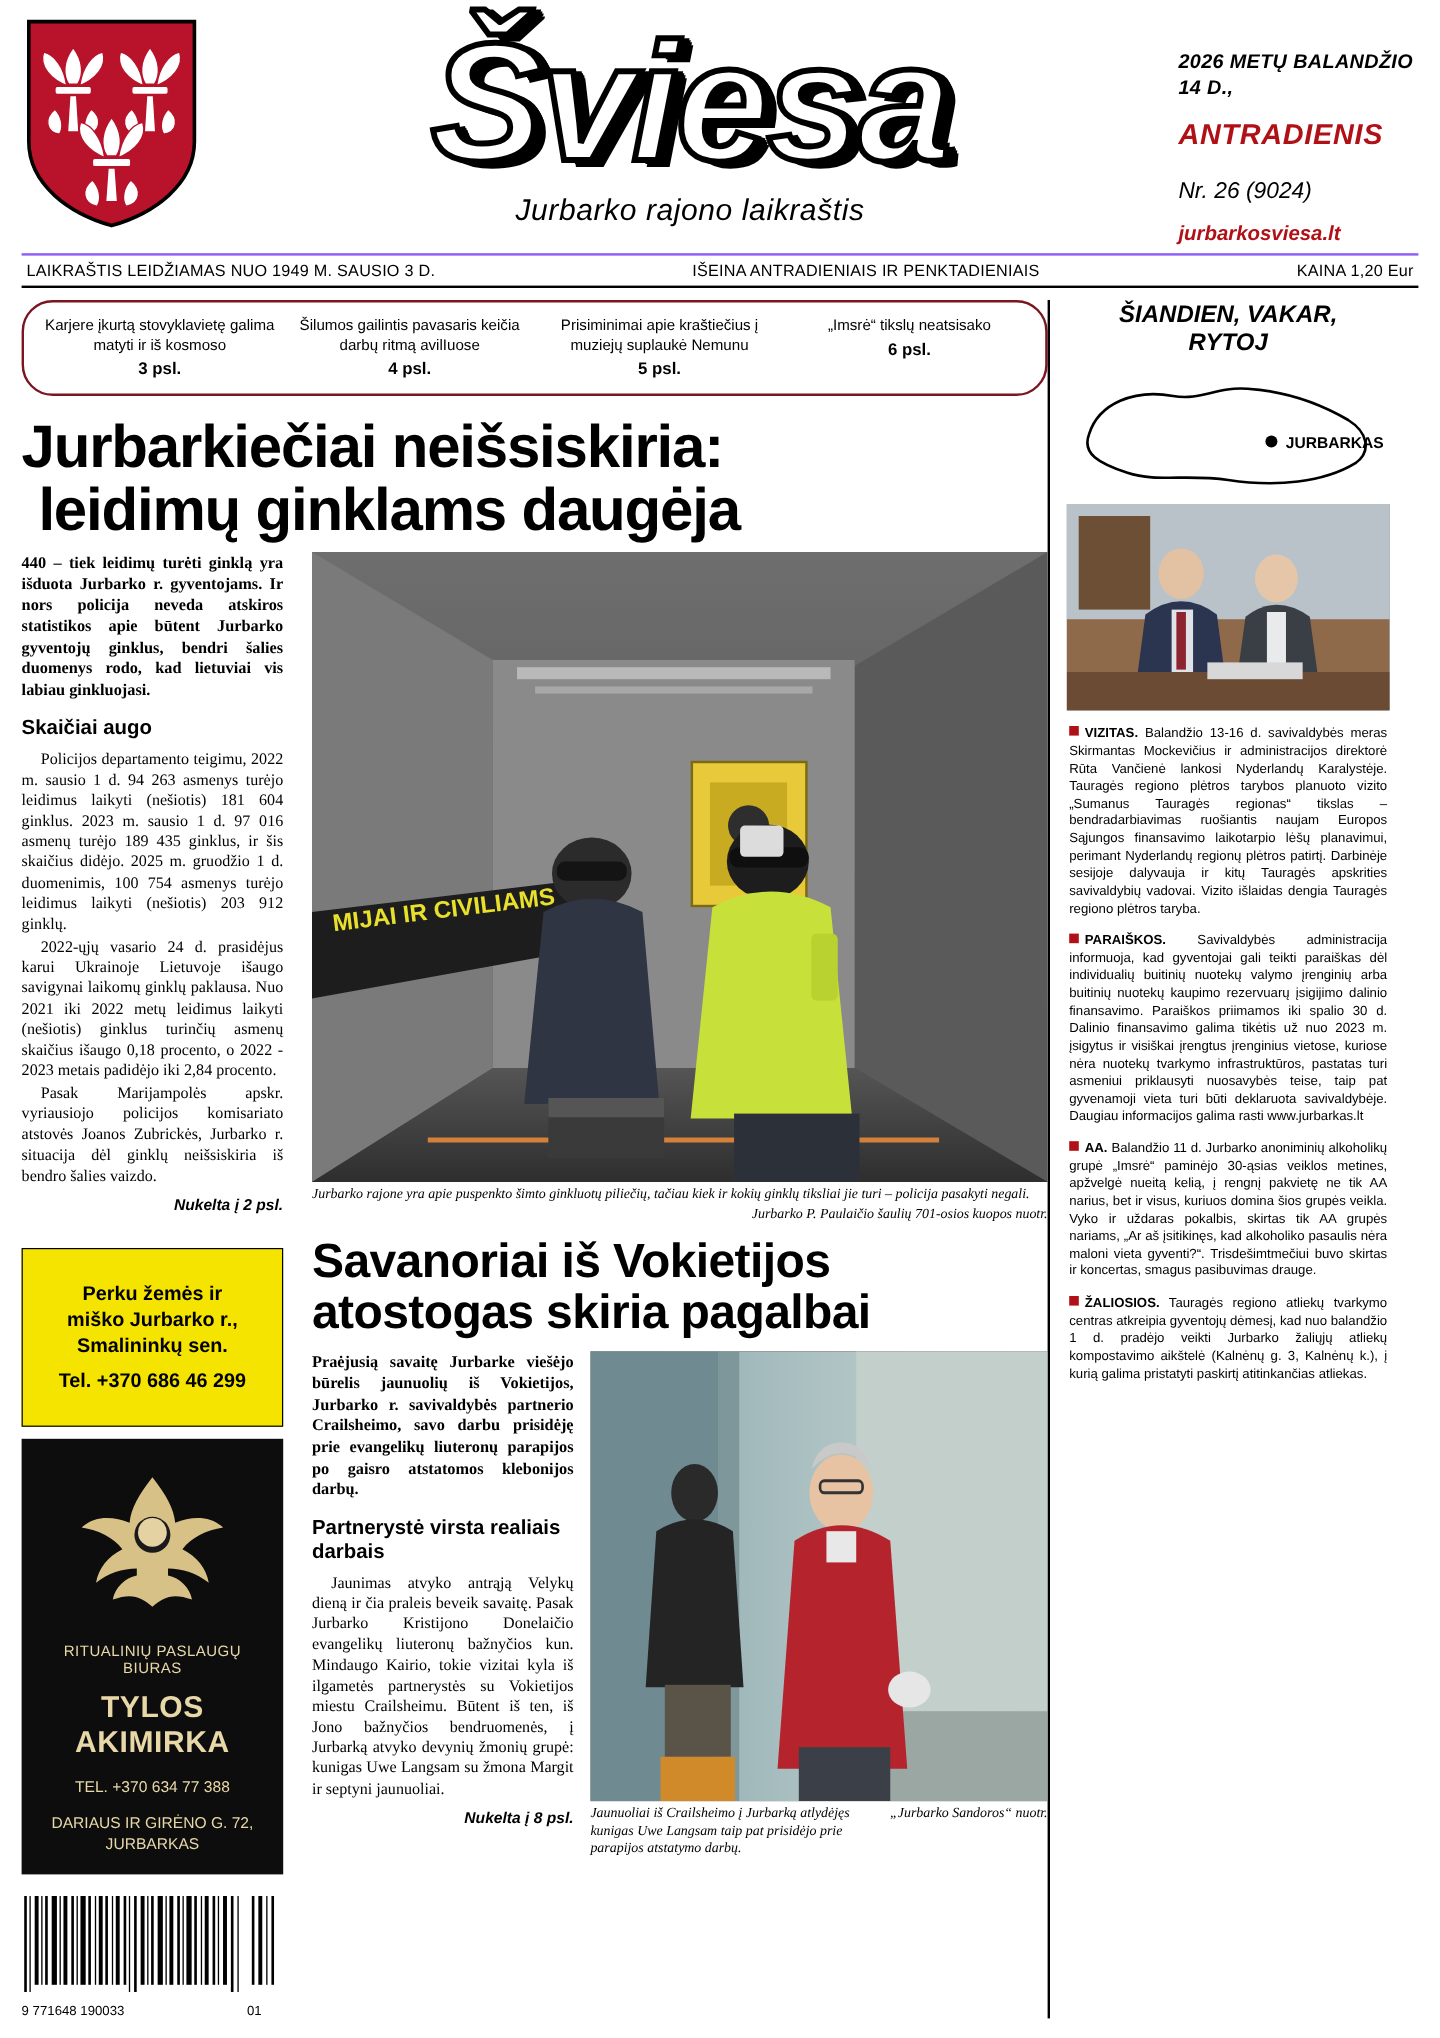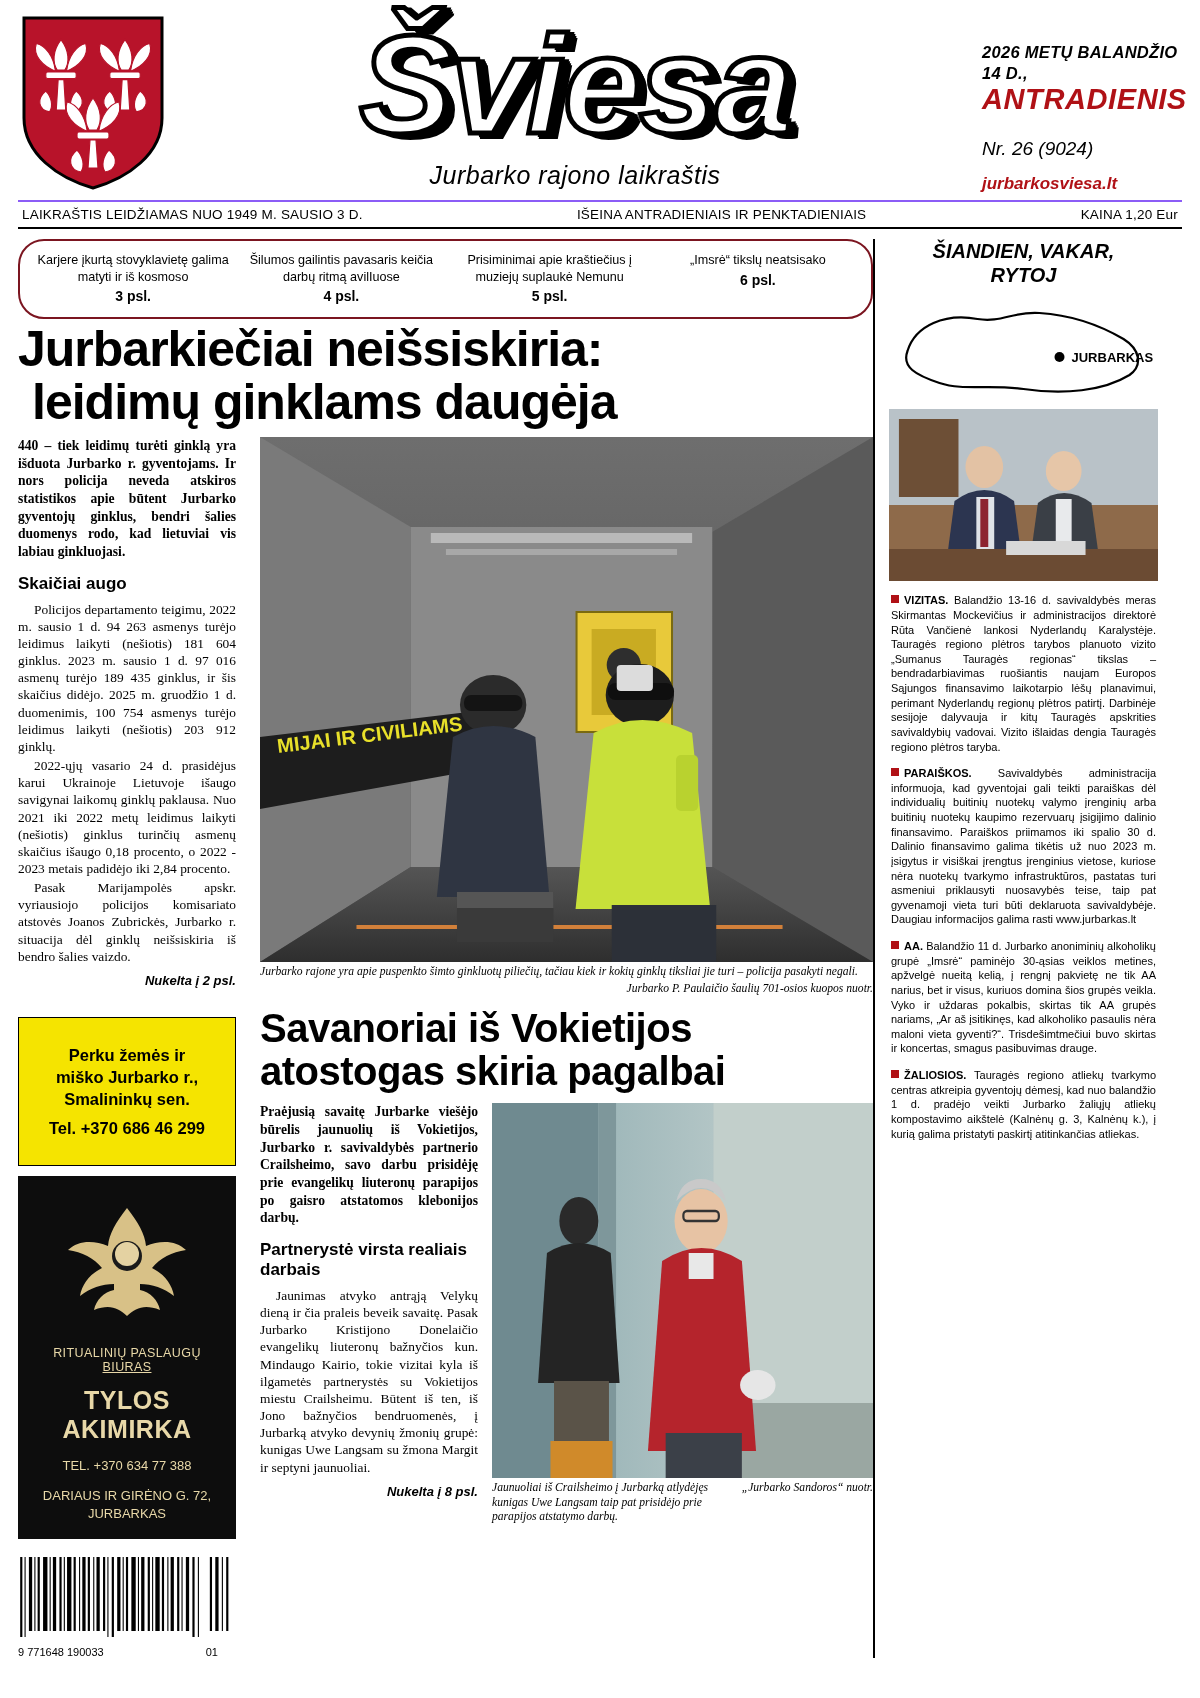--- a/index.html
+++ b/index.html
@@ -34,21 +34,21 @@
     font-family:"Liberation Sans", sans-serif;
     font-style:italic; font-size:25px; margin-top:10px; letter-spacing:.5px;
   }
   .mast-right { width:200px; flex:none; text-align:left; padding-top:28px; }
   .mast-date {
     font-family:"Liberation Sans", sans-serif; font-style:italic; font-weight:bold;
     font-size:16.5px; line-height:1.25; letter-spacing:.3px;
   }
   .mast-day {
     font-family:"Liberation Sans", sans-serif; font-style:italic; font-weight:bold;
-    font-size:29px; color:#b01116; letter-spacing:.6px;
+    font-size:24px; color:#b01116; margin-top:16px; letter-spacing:.6px;
   }
   .mast-num {
     font-family:"Liberation Sans", sans-serif; font-style:italic;
     font-size:19px; margin-top:22px;
   }
   .mast-site {
     font-family:"Liberation Sans", sans-serif; font-style:italic; font-weight:bold;
     font-size:17px; color:#b01116; margin-top:14px;
   }
 
@@ -74,21 +74,21 @@
     font-family:"Liberation Sans", sans-serif;
   }
   .teaser { flex:1; text-align:center; font-size:12.6px; line-height:1.32; position:relative; }
   .teaser + .teaser::before {
     content:""; position:absolute; left:-6px; top:2px; bottom:2px; width:0;
   }
   .teaser b { display:block; margin-top:2px; font-size:14px; }
 
   h1.lead {
     font-family:"Liberation Sans", sans-serif; font-weight:bold;
-    font-size:50px; line-height:1.06; margin:4px 0 6px 0; letter-spacing:-1px;
+    font-size:50px; line-height:1.06; margin:16px 0 6px 0; letter-spacing:-1px;
   }
   h1.lead .l2 { display:block; }
 
   .article-cols { display:flex; gap:24px; margin-top:8px; }
   .col-narrow { width:218px; flex:none; }
   .col-photo { flex:1; }
 
   .standfirst {
     font-weight:bold; font-size:13.6px; line-height:1.3; text-align:justify;
     font-family:"Liberation Serif", serif;
@@ -119,21 +119,21 @@
     text-align:center; padding:26px 6px;
     font-family:"Liberation Sans", sans-serif; font-weight:bold;
     font-size:16.5px; line-height:1.35;
   }
   .ad-black {
     background:#0d0d0d; color:#e8d8a8; margin-top:10px; padding:14px 8px 16px 8px;
     text-align:center; font-family:"Liberation Sans", sans-serif;
   }
   .ad-black .angel { height:150px; display:flex; align-items:center; justify-content:center; }
   .ad-black .l1 { font-size:12.5px; letter-spacing:.4px; margin-top:6px; }
-  .ad-black .l2 { font-size:12.5px; letter-spacing:.4px;text-decoration:underline; }
+  .ad-black .l2 { font-size:12.5px; letter-spacing:.4px; }
   .ad-black .brand { font-size:25px; font-weight:bold; margin:12px 0 14px 0; letter-spacing:.5px; }
   .ad-black .tel { font-size:13px; margin-bottom:14px; }
   .ad-black .addr { font-size:13px; line-height:1.4; }
 
   
   .barcode-wrap { margin-top:16px; }
   .barcode { height:86px; width:100%; }
   .barcode-num {
     font-family:"Liberation Sans", sans-serif; font-size:11px; margin-top:1px;
     display:flex; justify-content:space-between; width:200px;

